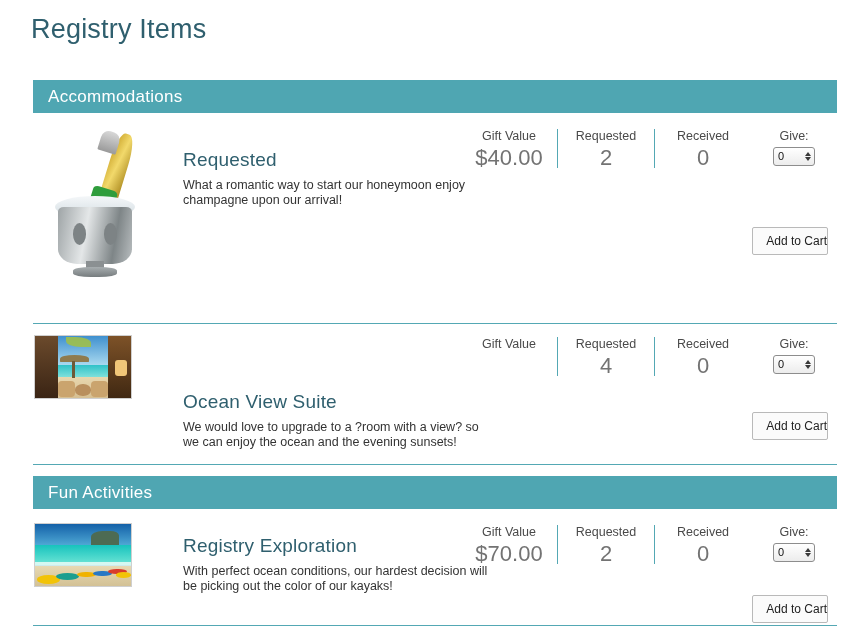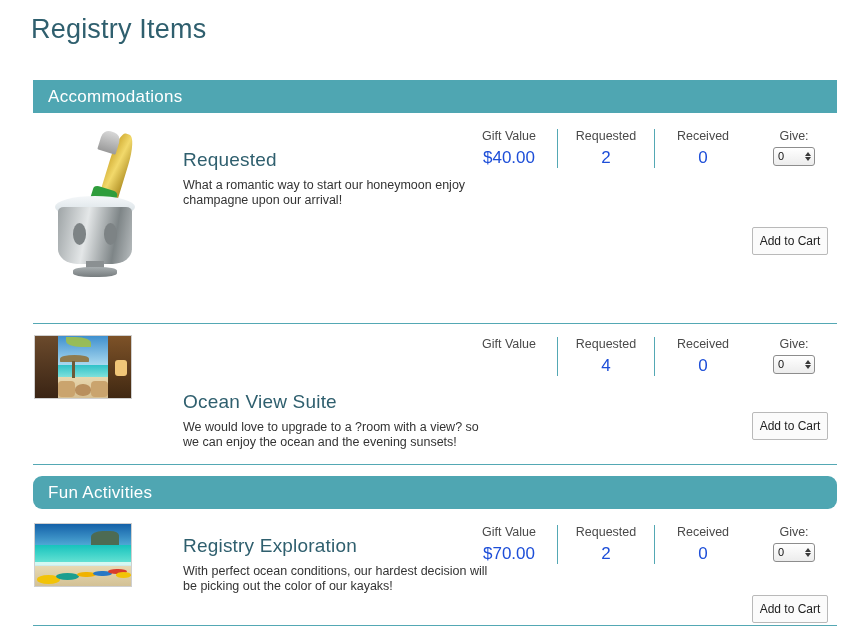--- a/index.html
+++ b/index.html
@@ -115,22 +115,22 @@
     position: relative;
     text-align: center;
     padding: 0 0;
   }
   .stat-label {
     font-size: 12.5px;
     color: #4a4a4a;
     line-height: 17px;
   }
   .stat-value {
-    font-size: 17px;
-    color: #1d4ed8;
+    font-size: 22px;
+    color: #737373;
     line-height: 26px;
     font-weight: 400;
   }
   .stat-sep {
     width: 1px;
     align-self: stretch;
     background: #54a8b4;
     margin: 1px 0 3px 0;
   }
   .stat-gift { width: 96px; }
@@ -179,21 +179,21 @@
     width: 76px;
     height: 28px;
     border: 1px solid #b9b9b9;
     background: #fbfbfb;
     border-radius: 2px;
     font-family: "Liberation Sans", sans-serif;
     font-size: 12px;
     color: #222222;
     cursor: pointer;
     line-height: 26px;
-    text-align: center;
+    text-align: right;
   }
 
   
   .art { position: relative; width: 100%; height: 100%; }
 
   
   .art-room { background: linear-gradient(#5fa8d8, #bfe4f2); }
   .art-room .sky { position:absolute; left:22%; top:0; width:56%; height:46%; background:linear-gradient(#3f90cf,#a9d9ef); }
   .art-room .sea { position:absolute; left:22%; top:46%; width:56%; height:20%; background:linear-gradient(#2fc2c8,#7fe0da); }
   .art-room .sand { position:absolute; left:22%; top:66%; width:56%; height:34%; background:linear-gradient(#e8d7ae,#d6bf92); }
@@ -356,21 +356,21 @@
                 </span>
             </div>
           </div>
         </div>
 
         <button class="cart-btn" style="top:81px;">Add to Cart</button>
       </div>
       <div class="item-divider"></div>
     </div>
 
-    <div class="section-header" style="margin-top:14px;border-radius:9px;">Fun Activities</div>
+    <div class="section-header" style="margin-top:14px;">Fun Activities</div>
 
     <div class="item" style="height:133px;">
       <div class="item-inner" style="height:125px;">
 
         <div class="thumb thumb-photo">
           <div class="art art-kayak">
             <div class="sky"></div>
               <div class="cliff"></div>
               <div class="water"></div>
             <div class="surf"></div>

